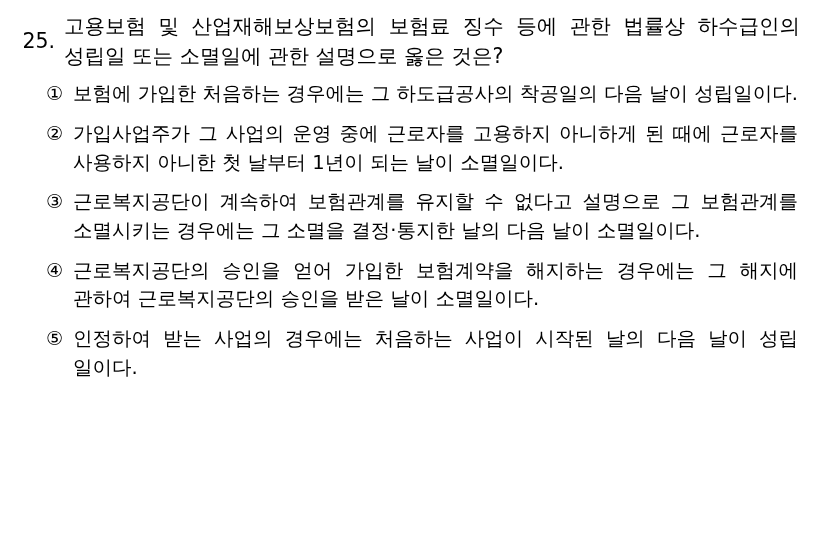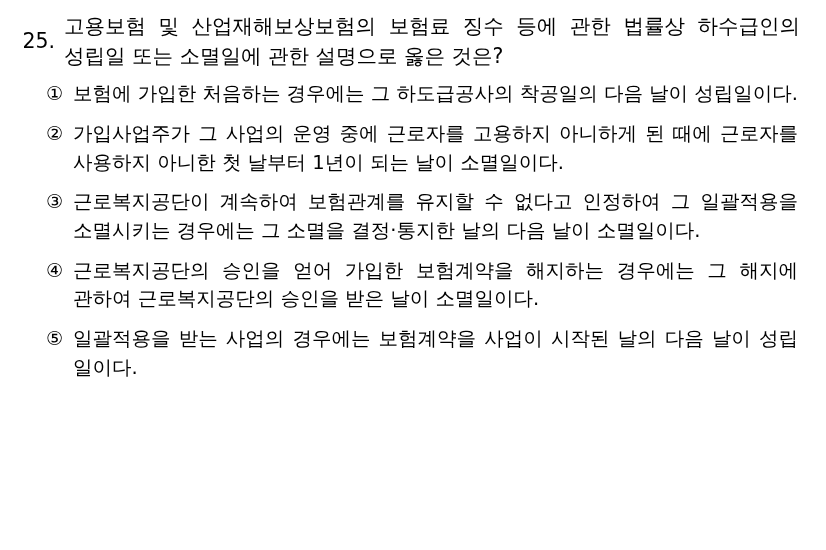--- a/index.html
+++ b/index.html
@@ -84,27 +84,27 @@
       <div class="choice-text">보험에 가입한 처음하는 경우에는 그 하도급공사의 착공일의 다음 날이 성립일이다.</div>
     </div>
 
     <div class="choice">
       <div class="choice-marker">②</div>
       <div class="choice-text">가입사업주가 그 사업의 운영 중에 근로자를 고용하지 아니하게 된 때에 근로자를 사용하지 아니한 첫 날부터 1년이 되는 날이 소멸일이다.</div>
     </div>
 
     <div class="choice">
       <div class="choice-marker">③</div>
-      <div class="choice-text">근로복지공단이 계속하여 보험관계를 유지할 수 없다고 인정하여 그 일괄적용을 소멸시키는 경우에는 그 소멸을 결정·통지한 날의 다음 날이 소멸일이다.</div>
+      <div class="choice-text">근로복지공단이 계속하여 보험관계를 유지할 수 없다고 설명으로 그 보험관계를 소멸시키는 경우에는 그 소멸을 결정·통지한 날의 다음 날이 소멸일이다.</div>
     </div>
 
     <div class="choice">
       <div class="choice-marker">④</div>
       <div class="choice-text">근로복지공단의 승인을 얻어 가입한 보험계약을 해지하는 경우에는 그 해지에 관하여 근로복지공단의 승인을 받은 날이 소멸일이다.</div>
     </div>
 
     <div class="choice">
       <div class="choice-marker">⑤</div>
-      <div class="choice-text">일괄적용을 받는 사업의 경우에는 보험계약을 사업이 시작된 날의 다음 날이 성립 일이다.</div>
+      <div class="choice-text">인정하여 받는 사업의 경우에는 처음하는 사업이 시작된 날의 다음 날이 성립 일이다.</div>
     </div>
 
   </div>
 </div>
 
 </body></html>

